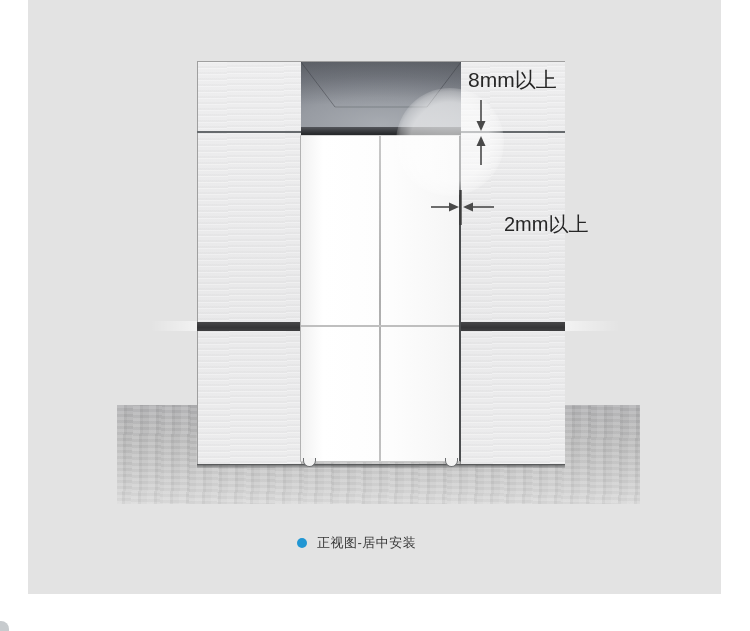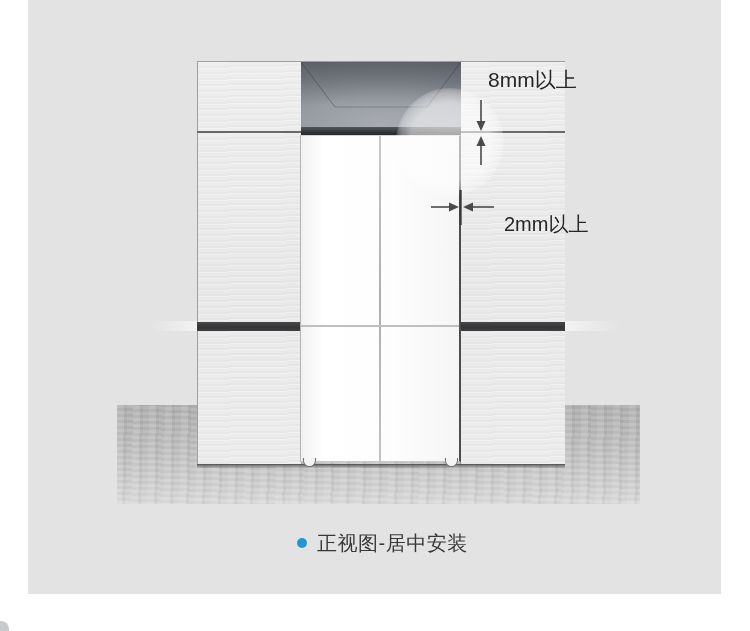--- a/index.html
+++ b/index.html
@@ -68,27 +68,27 @@
 
   
   .highlight-circle{
     left:396px;top:88px;width:108px;height:108px;border-radius:50%;z-index:7;
     background:radial-gradient(circle,rgba(255,255,255,0.62) 0%,rgba(255,255,255,0.58) 52%,rgba(255,255,255,0.34) 66%,rgba(255,255,255,0) 75%);
   }
 
   
   .anno-svg{left:0;top:0;width:750px;height:631px;z-index:8;pointer-events:none;}
   .dim-label{z-index:9;color:#262626;white-space:nowrap;}
-  .label-8mm{left:488px;top:68px;font-size:21px;line-height:24px;}
+  .label-8mm{left:468px;top:68px;font-size:21px;line-height:24px;}
   .label-2mm{left:462px;top:212px;font-size:20px;line-height:24px;margin-left:42px;}
 
   
   .caption{left:297px;top:529px;height:28px;display:flex;align-items:center;z-index:9;}
   .caption-dot{width:10px;height:10px;border-radius:50%;background:#2196d3;margin-right:10px;flex:0 0 auto;}
-  .caption-text{font-size:20px;color:#383838;font-weight:500;letter-spacing:0.5px;}
+  .caption-text{font-size:13px;color:#383838;font-weight:500;letter-spacing:0.5px;}
 
   
   .corner-notch{left:0;top:621px;width:9px;height:10px;background:#c7cbce;border-radius:0 8px 0 0;z-index:1;}
 </style>
 </head>
 <body>
 
 <div class="abs stage"></div>
 
 <div class="abs floor"></div>

